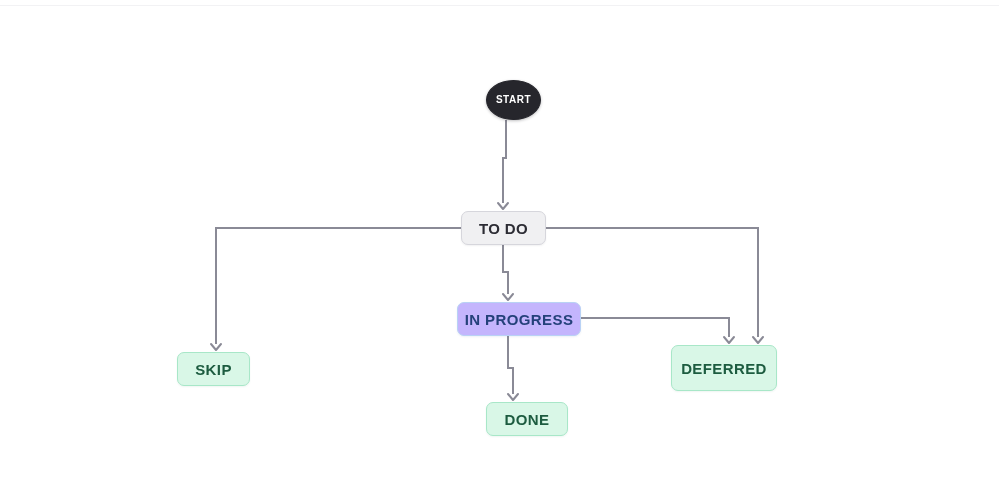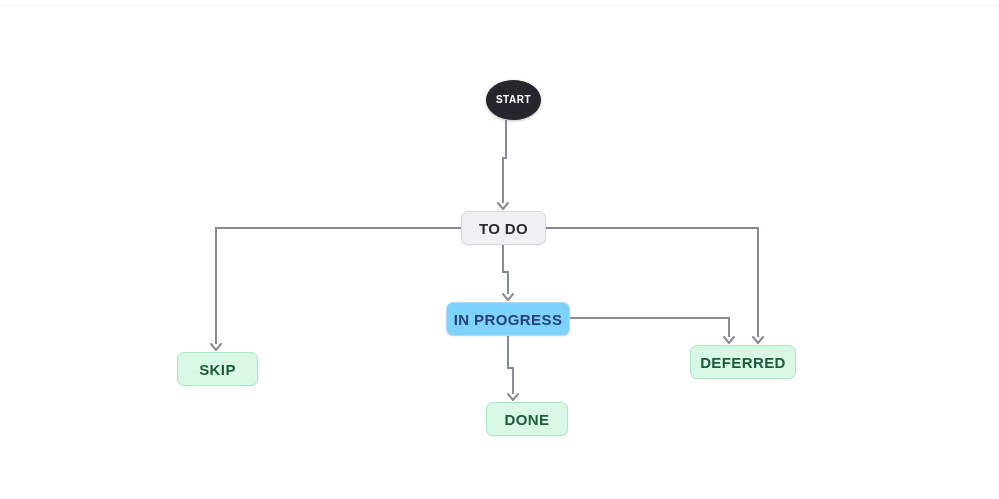--- a/index.html
+++ b/index.html
@@ -88,24 +88,25 @@
   .node-box .node-label {
     font-size: 15px;
   }
   .state-todo {
     background: #f0f0f2;
     border-color: #d6d6dc;
     color: #2c2c34;
     box-shadow: 0 1px 2px rgba(20,20,30,0.06);
   }
   .state-inprogress {
-    background: #7dd3fc;
+    background: #c4b5fd;
     border-color: #b9d2f5;
     color: #24417a;
     box-shadow: 0 1px 2px rgba(30,60,140,0.08);
+    margin-left: 11px;
   }
   .state-terminal-green {
     background: #d9f7e7;
     border-color: #a8e7c8;
     color: #1d5c40;
     box-shadow: 0 1px 2px rgba(30,110,70,0.07);
   }
 </style>
 </head>
 <body>
@@ -134,24 +135,24 @@
   <div id="node-layer">
       <div class="node node-start" style="left: 486px; top: 80px; width: 55px; height: 40px;">
         <span class="node-label">START</span>
       </div>
       <div class="node node-box state-todo" style="left: 461px; top: 211px; width: 85px; height: 34px;">
         <span class="node-label">TO DO</span>
       </div>
       <div class="node node-box state-inprogress" style="left: 446px; top: 302px; width: 124px; height: 34px;">
         <span class="node-label">IN PROGRESS</span>
       </div>
-      <div class="node node-box state-terminal-green" style="left: 177px; top: 352px; width: 81px; height: 34px;">
+      <div class="node node-box state-terminal-green" style="left: 177px; top: 352px; width: 73px; height: 34px;">
         <span class="node-label">SKIP</span>
       </div>
       <div class="node node-box state-terminal-green" style="left: 472px; top: 402px; width: 82px; height: 34px; margin-left: 14px;">
         <span class="node-label">DONE</span>
       </div>
-      <div class="node node-box state-terminal-green" style="left: 690px; top: 345px; width: 106px; height: 34px; text-align: center;">
+      <div class="node node-box state-terminal-green" style="left: 671px; top: 345px; width: 106px; height: 46px; text-align: center;">
         <span class="node-label">DEFERRED</span>
       </div>
     </div>
 
 </div>
 
 </body></html>

